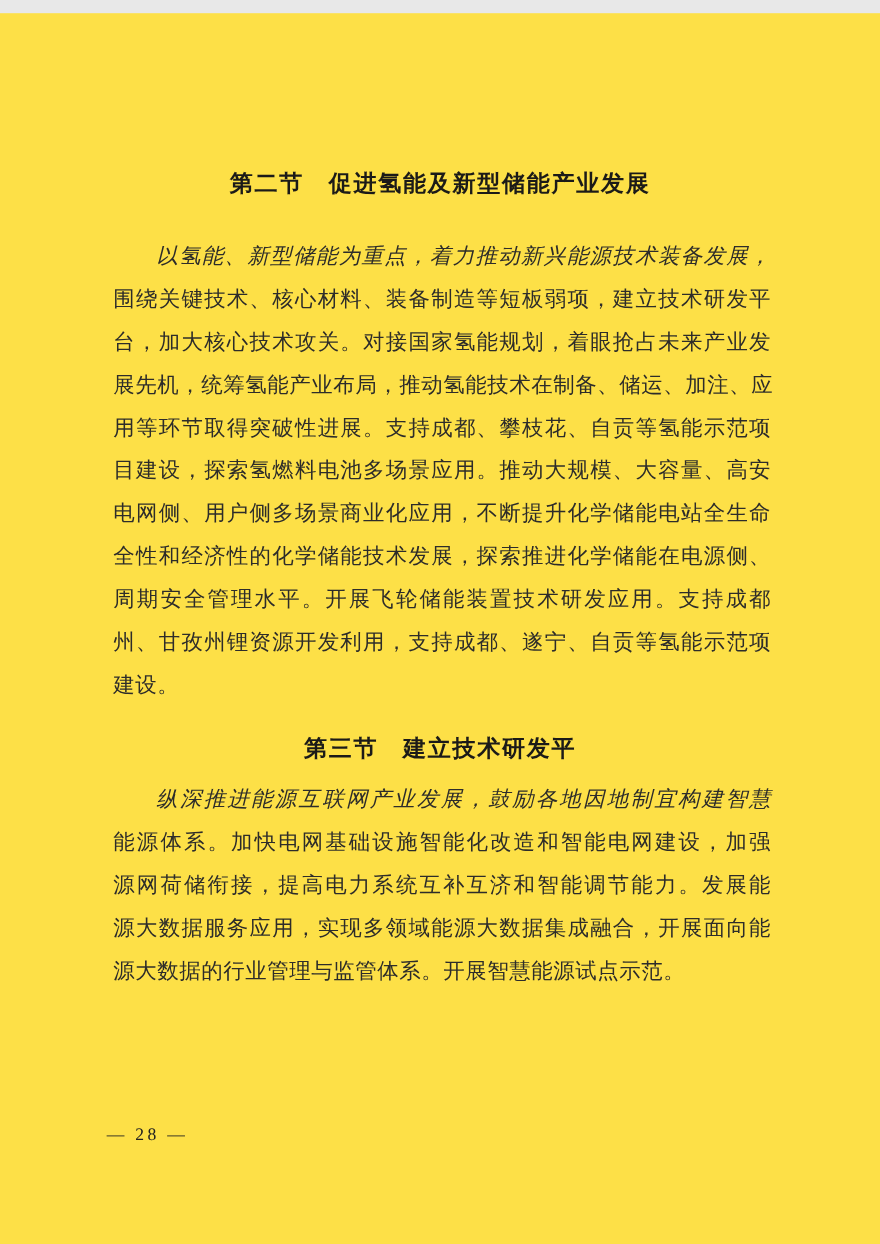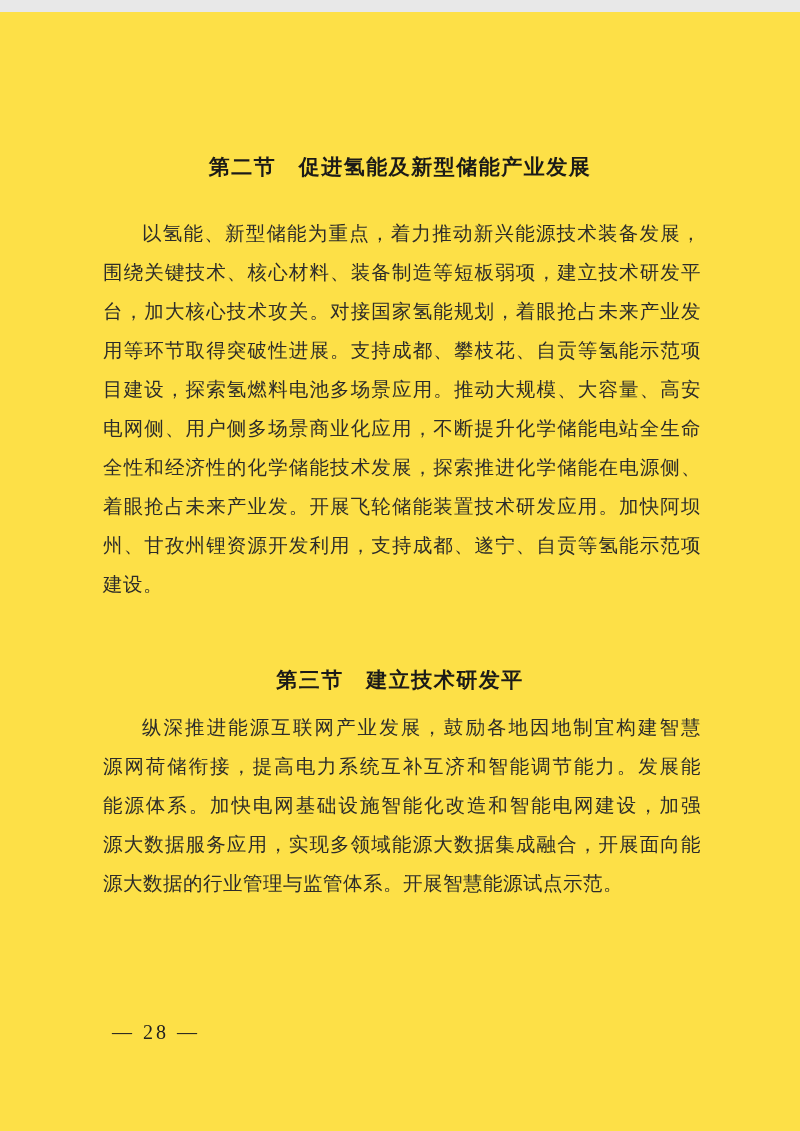--- a/index.html
+++ b/index.html
@@ -40,58 +40,59 @@
   .para-2 { top: 696px; }
   .line {
     height: 39px;
     line-height: 39px;
     text-align: justify;
     text-align-last: justify;
     text-justify: inter-character;
     white-space: nowrap;
     letter-spacing: 0.5px;
   }
-  .line.indent { text-indent: 2em; }
+  .line.indent { text-indent: 2em; font-style: italic; }
   .line.last   { text-align-last: left; }
   .footer-page-number {
     position: absolute;
-    left: 112px;
+    left: 97px;
     top: 1006px;
-    font-size: 20px;
+    font-size: 16px;
     letter-spacing: 3px;
     color: #232220;
     line-height: 28px;
     text-align: right;
   }
 </style>
 </head>
 <body>
 
 <div class="page">
 
   <div class="sec-heading heading-2">第二节　促进氢能及新型储能产业发展</div>
 
   <div class="para para-1">
     <div class="line indent">以氢能、新型储能为重点，着力推动新兴能源技术装备发展，</div>
     <div class="line">围绕关键技术、核心材料、装备制造等短板弱项，建立技术研发平</div>
     <div class="line">台，加大核心技术攻关。对接国家氢能规划，着眼抢占未来产业发</div>
+    <div class="line">展先机，统筹氢能产业布局，推动氢能技术在制备、储运、加注、应</div>
     <div class="line">用等环节取得突破性进展。支持成都、攀枝花、自贡等氢能示范项</div>
     <div class="line">目建设，探索氢燃料电池多场景应用。推动大规模、大容量、高安</div>
     <div class="line">电网侧、用户侧多场景商业化应用，不断提升化学储能电站全生命</div>
     <div class="line">全性和经济性的化学储能技术发展，探索推进化学储能在电源侧、</div>
-    <div class="line">着眼抢占未来产业发。开展飞轮储能装置技术研发应用。加快阿坝</div>
+    <div class="line">周期安全管理水平。开展飞轮储能装置技术研发应用。支持成都</div>
     <div class="line">州、甘孜州锂资源开发利用，支持成都、遂宁、自贡等氢能示范项</div>
     <div class="line last">建设。</div>
   </div>
 
   <div class="sec-heading heading-3">第三节　建立技术研发平</div>
 
   <div class="para para-2">
     <div class="line indent">纵深推进能源互联网产业发展，鼓励各地因地制宜构建智慧</div>
+    <div class="line">能源体系。加快电网基础设施智能化改造和智能电网建设，加强</div>
     <div class="line">源网荷储衔接，提高电力系统互补互济和智能调节能力。发展能</div>
-    <div class="line">能源体系。加快电网基础设施智能化改造和智能电网建设，加强</div>
     <div class="line">源大数据服务应用，实现多领域能源大数据集成融合，开展面向能</div>
     <div class="line last">源大数据的行业管理与监管体系。开展智慧能源试点示范。</div>
   </div>
 
   <div class="footer-page-number">— 28 —</div>
 
 </div>
 
 </body></html>

